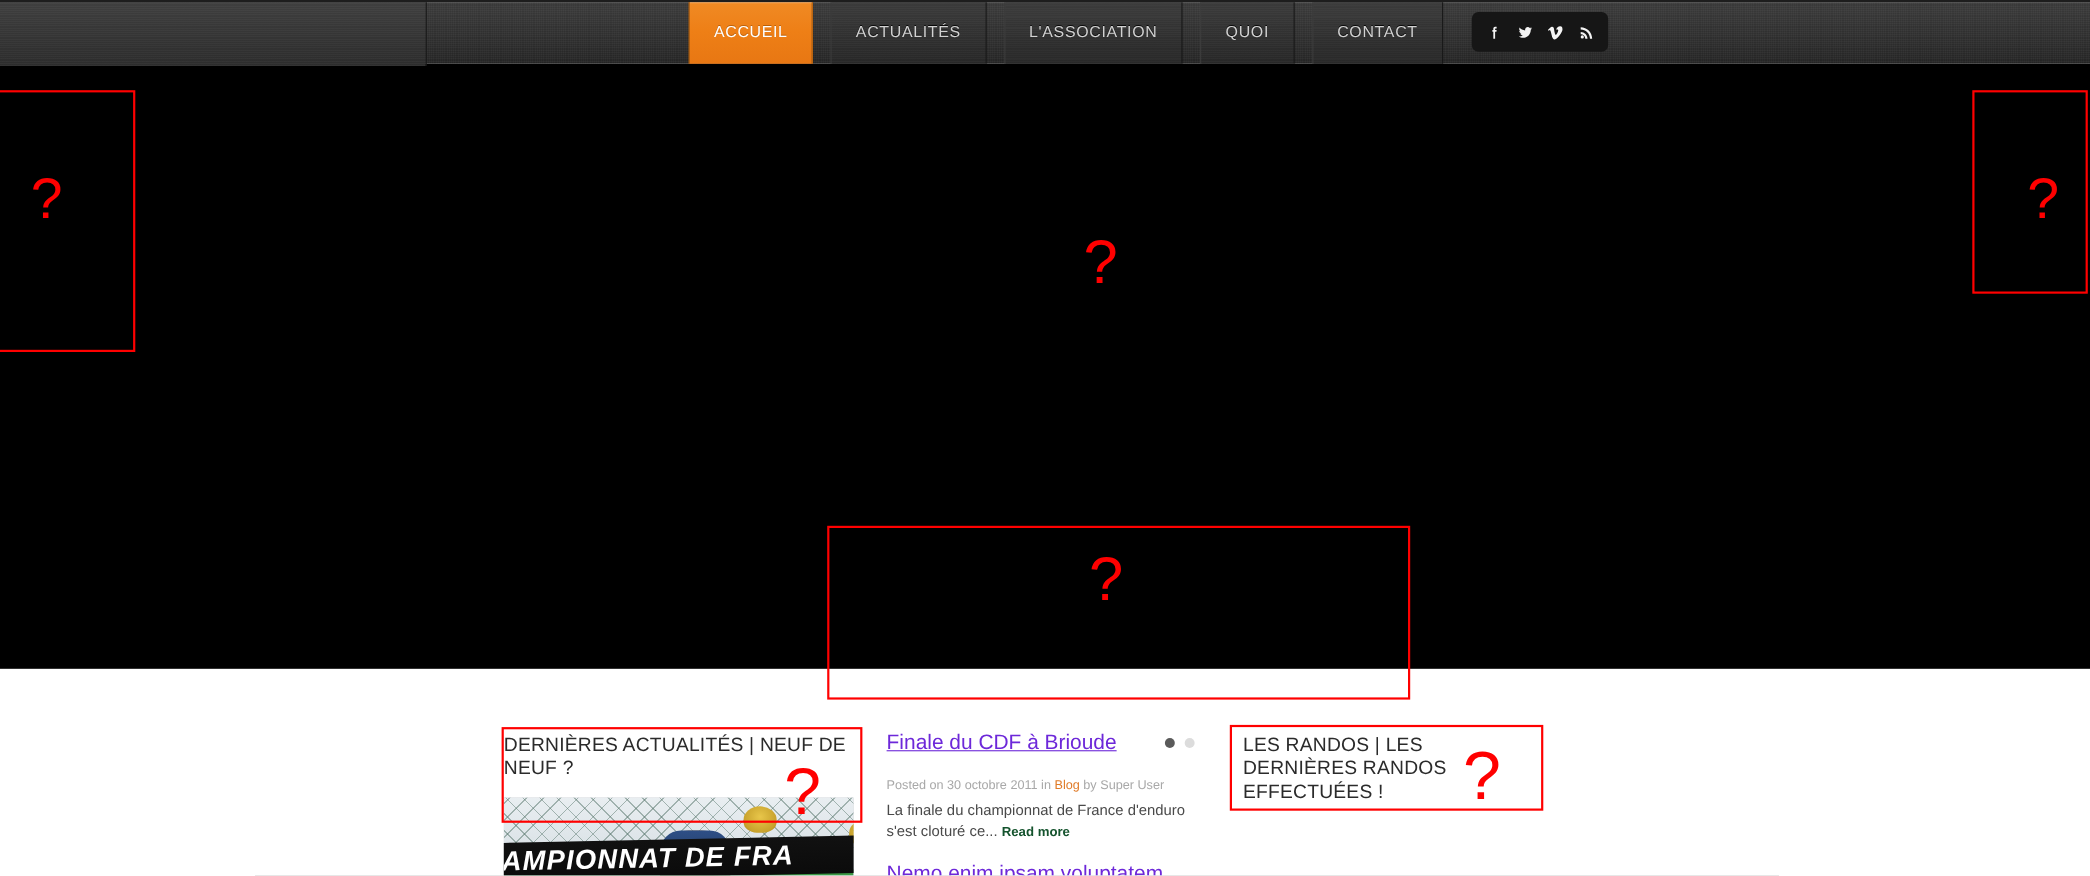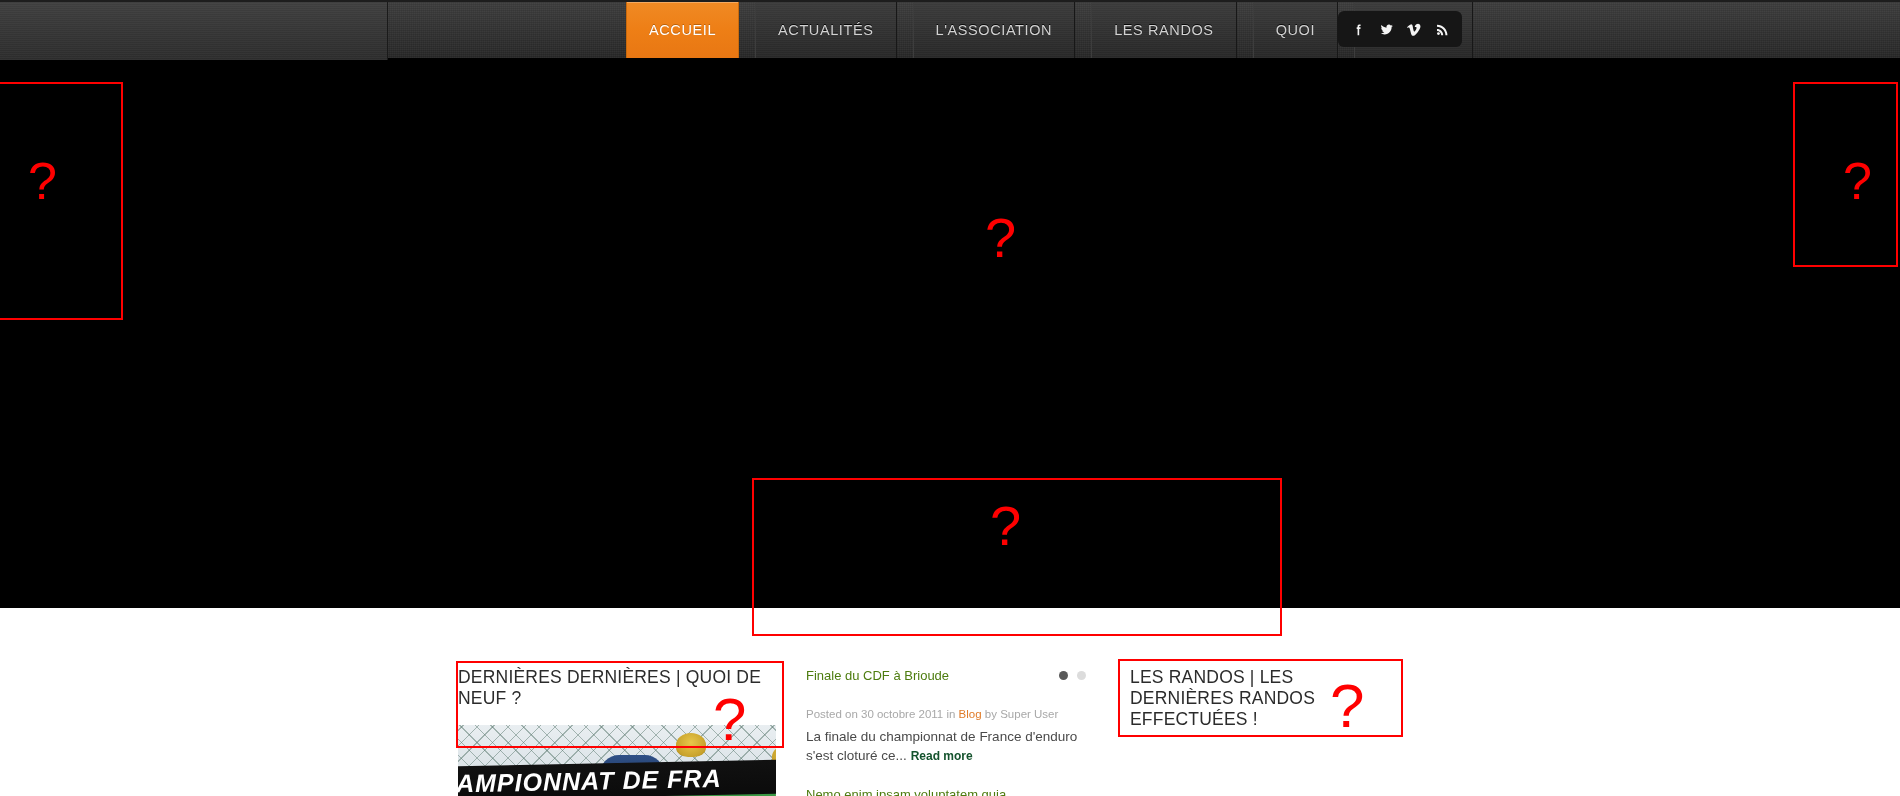--- a/index.html
+++ b/index.html
@@ -226,25 +226,26 @@
     position: absolute;
     width: 30px; height: 24px;
     background: radial-gradient(ellipse at 50% 40%, #e8c64a 0%, #c8a22c 70%, #9d7d18 100%);
     border-radius: 50% 50% 40% 40%;
   }
   .t1 { left: 218px; top: 8px; }
   .t2 { left: 314px; top: 20px; }
 
   .post { margin-top: 0; }
   .post-title {
-    color: #4d7c0f;
-    font-size: 13px;
+    color: #6d28d9;
+    font-size: 19px;
     line-height: 22px;
     padding-top: 18px;
     cursor: pointer;
+    text-decoration: underline;
   }
   .post-meta {
     font-size: 11.5px;
     color: #a8a8a8;
     margin-top: 20px;
     line-height: 15px;
   }
   .post-meta .meta-link { color: #e07b28; cursor: pointer; }
   .post-body {
     font-size: 13.5px;
@@ -307,23 +308,20 @@
     <div class="nav-item active">
         <span>ACCUEIL</span>
       </div>
     <div class="nav-item">
         <span>ACTUALITÉS</span>
       </div>
     <div class="nav-item">
         <span>L'ASSOCIATION</span>
       </div>
     <div class="nav-item">
-        <span>LES RANDOS</span>
-      </div>
-    <div class="nav-item">
         <span>QUOI</span>
       </div>
     <div class="nav-item">
         <span>CONTACT</span>
       </div>
   </div>
 
   <div class="social-wrap">
     <div class="social-icon">
       <svg viewBox="0 0 24 24">
@@ -347,21 +345,21 @@
         </svg>
     </div>
   </div>
 
   <div class="hero"></div>
 
 
   <div class="main">
 
     <div class="col col-left">
-      <div class="col-heading">DERNIÈRES DERNIÈRES | QUOI DE NEUF ?</div>
+      <div class="col-heading">DERNIÈRES ACTUALITÉS | NEUF DE NEUF ?</div>
       <div class="thumb">
         <div class="thumb-sky"></div>
         <div class="thumb-fence"></div>
         <div class="thumb-trophy t1"></div>
         <div class="thumb-trophy t2"></div>
         <div class="thumb-person"></div>
         <div class="thumb-cap"></div>
         <div class="thumb-green"></div>
         <div class="thumb-banner">
           <span class="thumb-banner-text">AMPIONNAT DE FRA</span>

